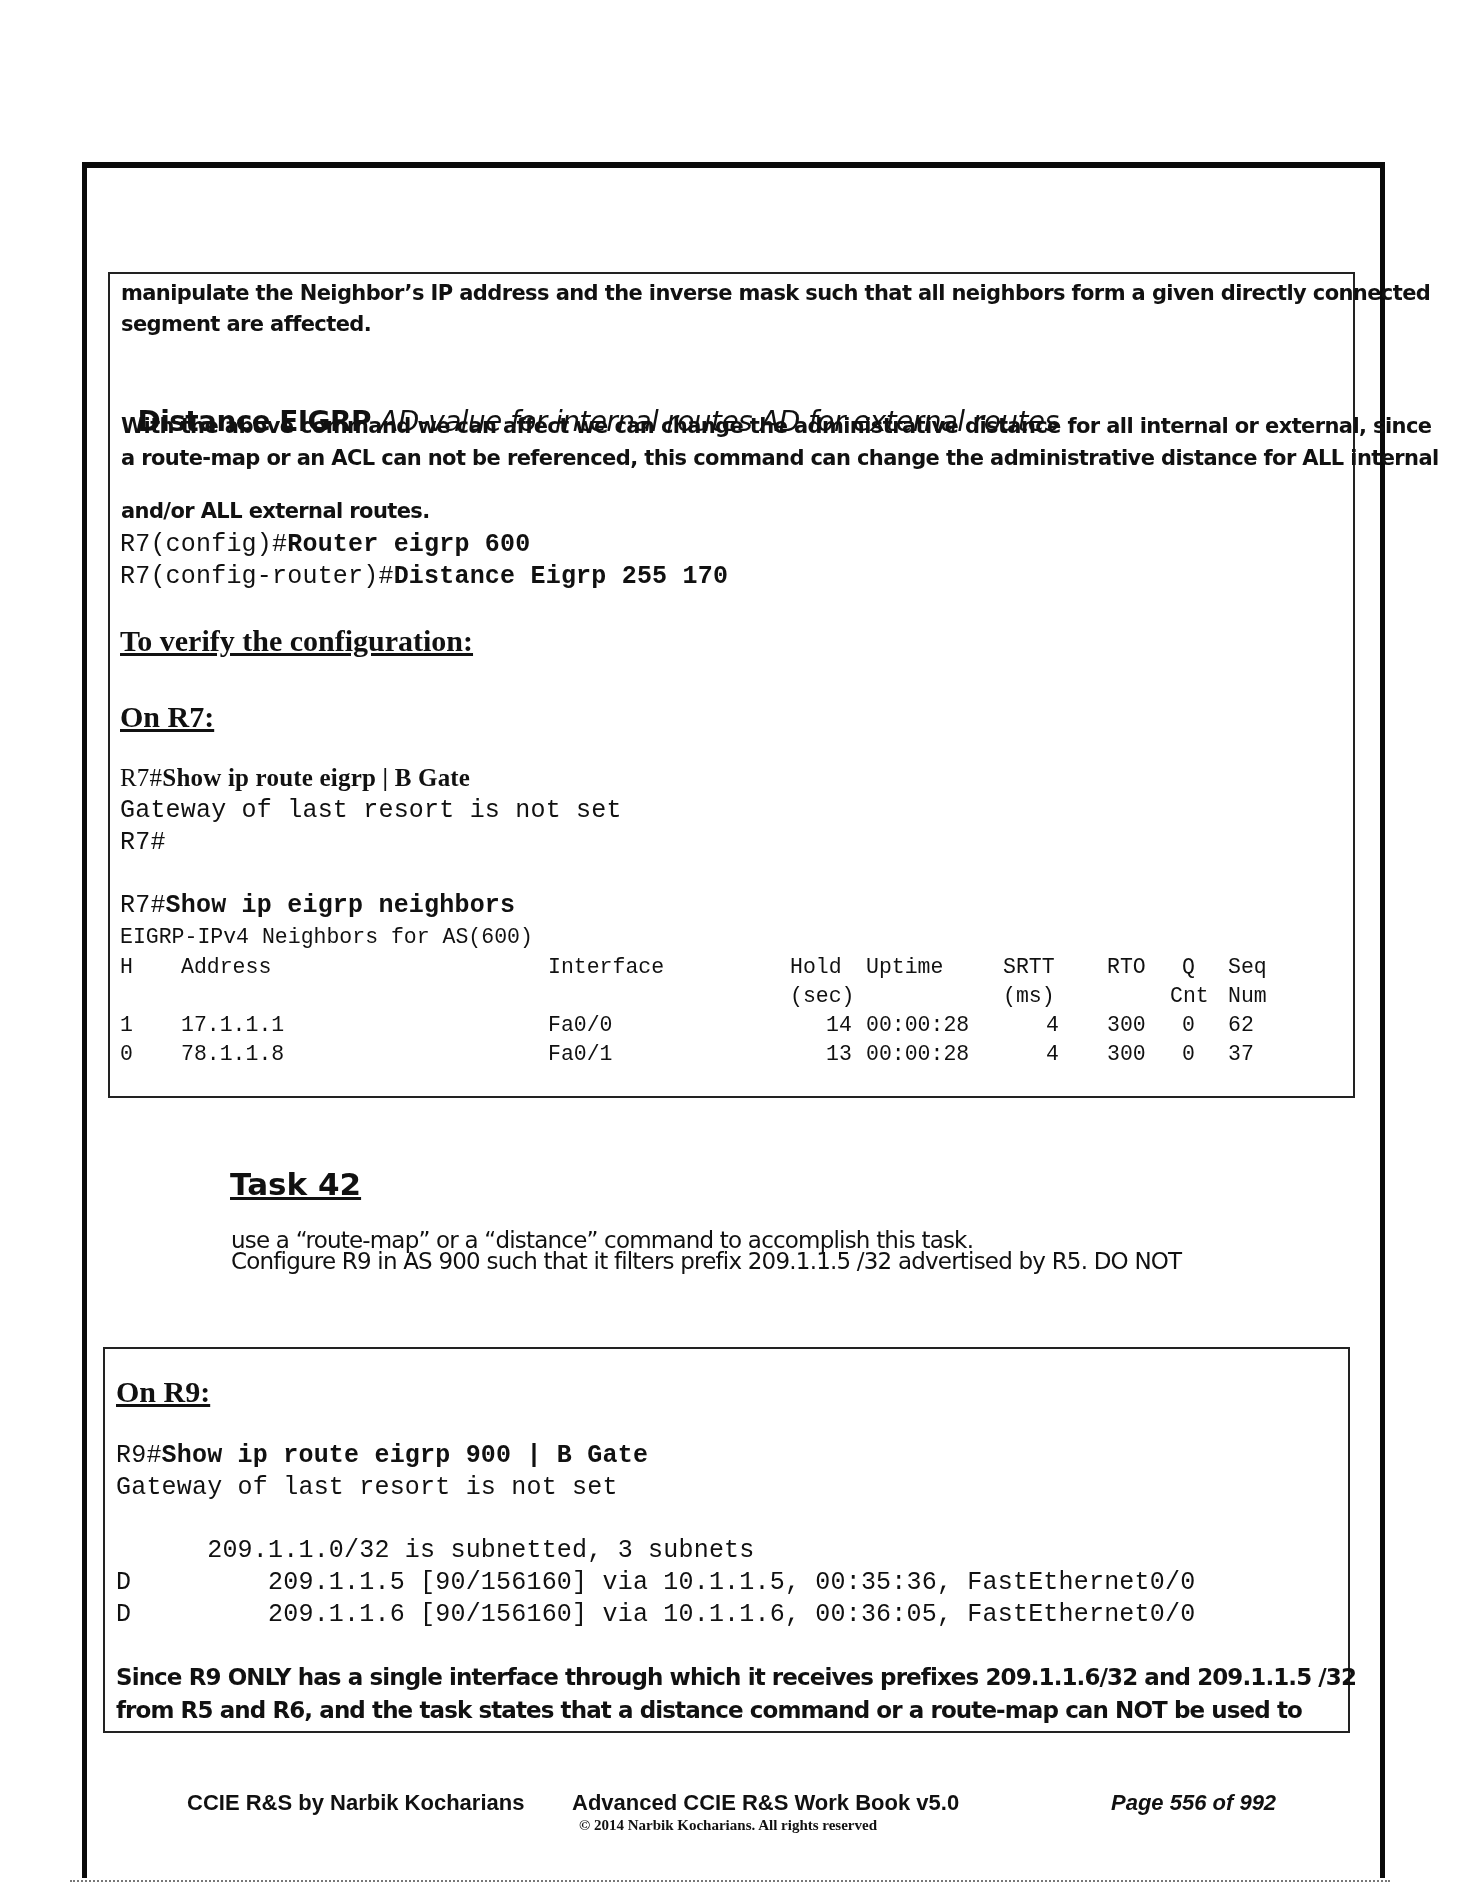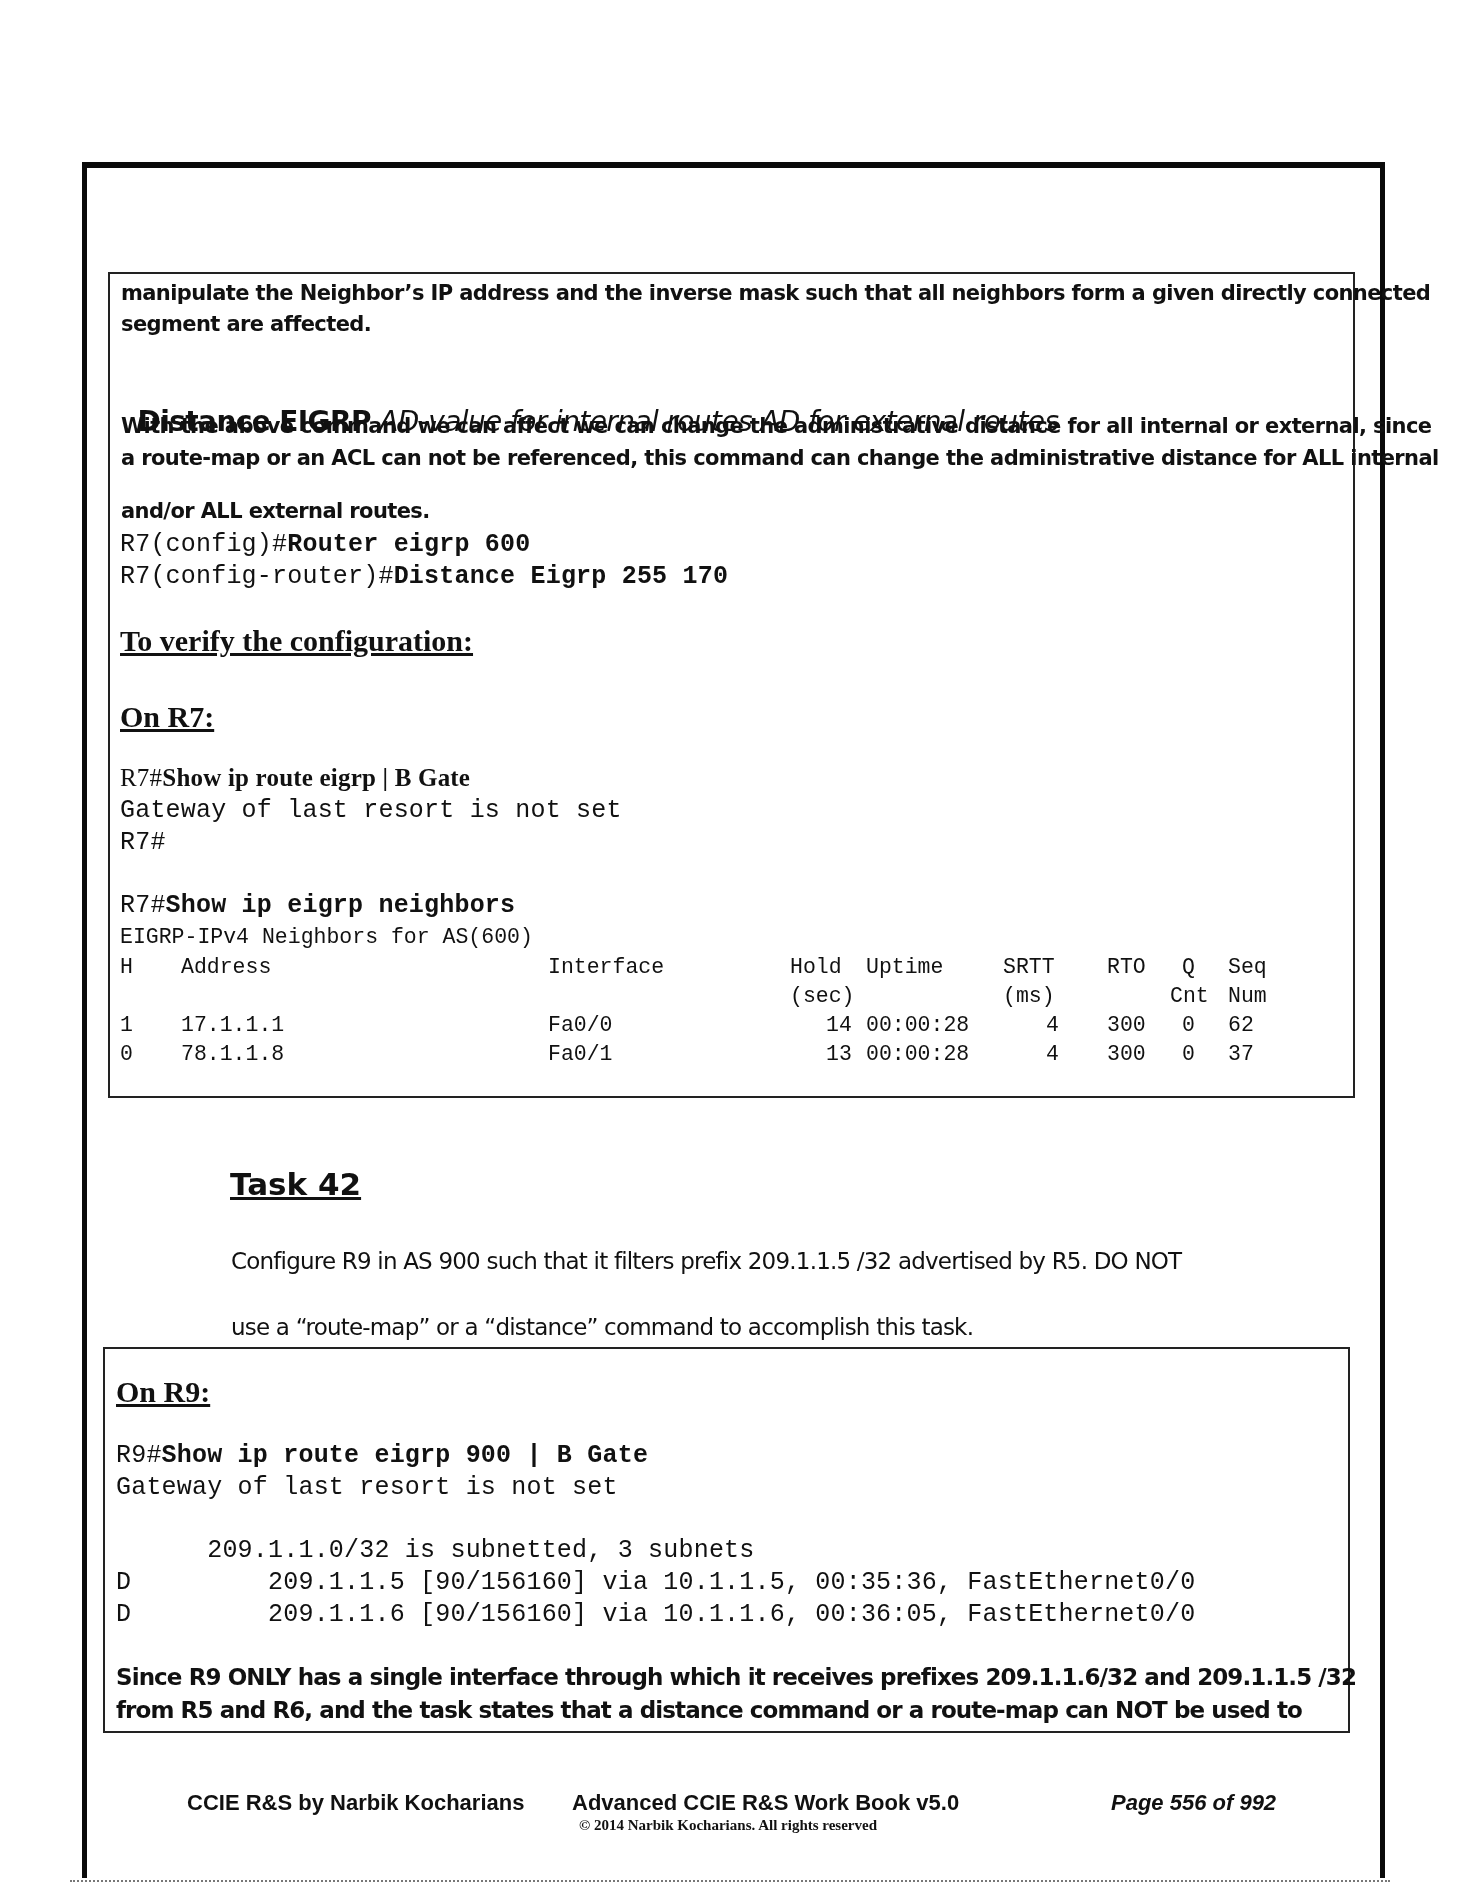--- a/index.html
+++ b/index.html
@@ -92,21 +92,21 @@
     <div class="abs mono-sm" style="left:866px; top:1042px;">00:00:28</div>
     <div class="abs mono-sm" style="left:1046px; top:1042px;">4</div>
     <div class="abs mono-sm" style="left:1107px; top:1042px;">300</div>
     <div class="abs mono-sm" style="left:1182px; top:1042px;">0</div>
     <div class="abs mono-sm" style="left:1228px; top:1042px;">37</div>
   </div>
 </div>
 
 <div class="abs task-h" style="left:230px; top:1166px;">Task 42</div>
 <div class="abs task-txt" style="left:231px; top:1245px;">Configure R9 in AS 900 such that it filters prefix 209.1.1.5 /32 advertised by R5. DO NOT</div>
-<div class="abs task-txt" style="left:231px; top:1311px;text-align:right;">use a “route-map” or a “distance” command to accomplish this task.</div>
+<div class="abs task-txt" style="left:231px; top:1224px;text-align:right;">use a “route-map” or a “distance” command to accomplish this task.</div>
 
 <div class="box" style="left:103px; top:1347px; width:1247px; height:386px;"></div>
 
 <div class="abs serif-h" style="left:116px; top:1375px;">On R9:</div>
 
 <div class="abs mono" style="left:116px; top:1441px;"><span>R9#</span><b>Show ip route eigrp 900 | B Gate</b></div>
 <div class="abs mono" style="left:116px; top:1473px;">Gateway of last resort is not set</div>
 
 <div class="abs mono" style="left:116px; top:1536px;">      209.1.1.0/32 is subnetted, 3 subnets</div>
 <div class="abs mono" style="left:116px; top:1568px;"><span>D</span><span>         209.1.1.5 [90/156160] via 10.1.1.5, 00:35:36, FastEthernet0/0</span></div>

